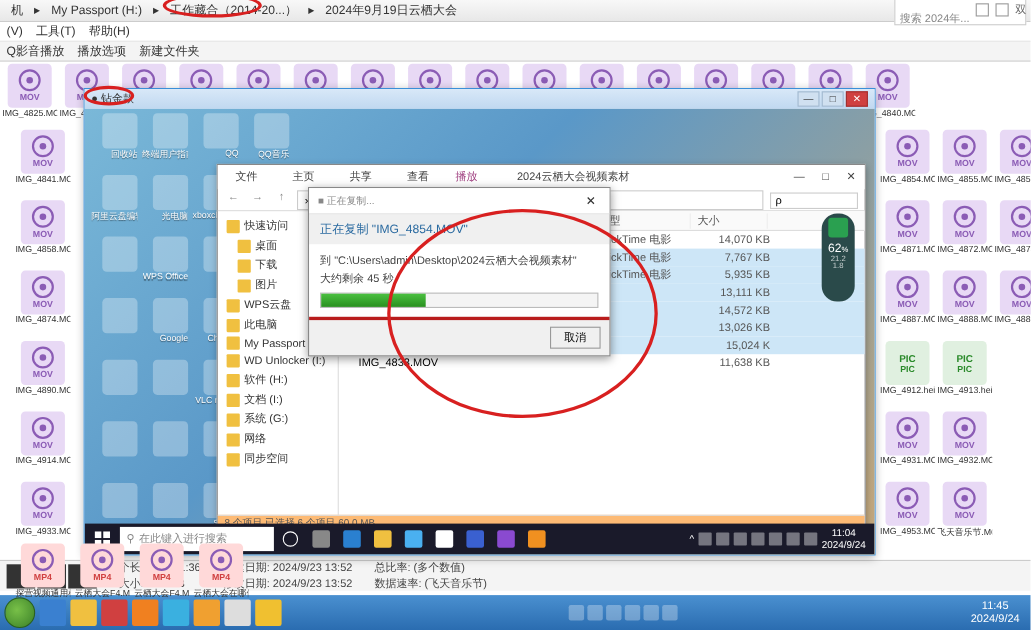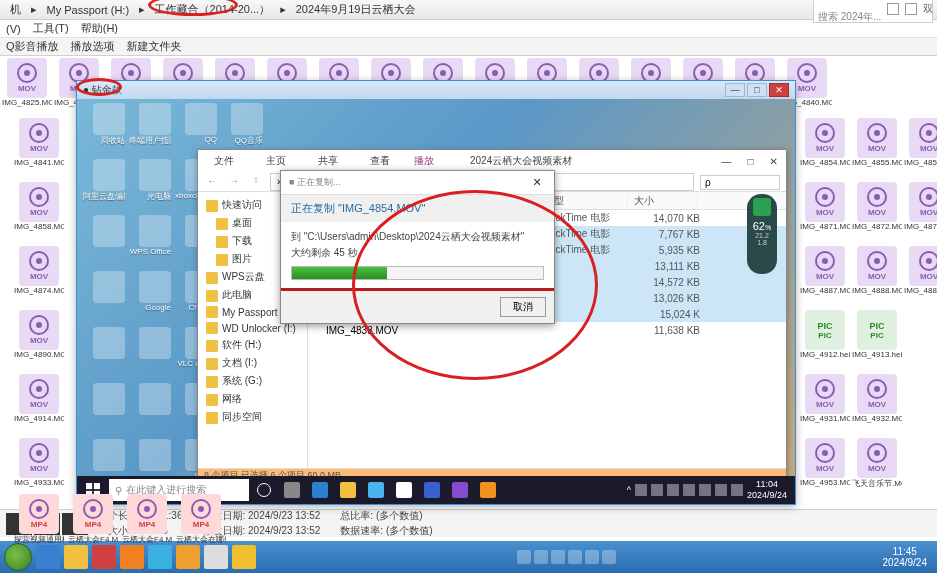--- a/index.html
+++ b/index.html
@@ -274,21 +274,21 @@
   <div style="display:flex;flex-direction:column;gap:1px">
     <span>个长度: 00:01:36</span>
     <span>大小: 153 MB</span>
   </div>
   <div style="display:flex;flex-direction:column;gap:1px">
     <span>创建日期: 2024/9/23 13:52</span>
     <span>修改日期: 2024/9/23 13:52</span>
   </div>
   <div style="display:flex;flex-direction:column;gap:1px">
     <span>总比率: (多个数值)</span>
-    <span>数据速率: (多个数值)</span>
+    <span>数据速率: (飞天音乐节)</span>
   </div>
 </div>
 
 <div class="nested">
   <div class="nested-title">
     <span>● 钻金款</span>
     <div class="ctrls">
       <div class="ctrl">—</div>
       <div class="ctrl">□</div>
       <div class="ctrl close">✕</div>

